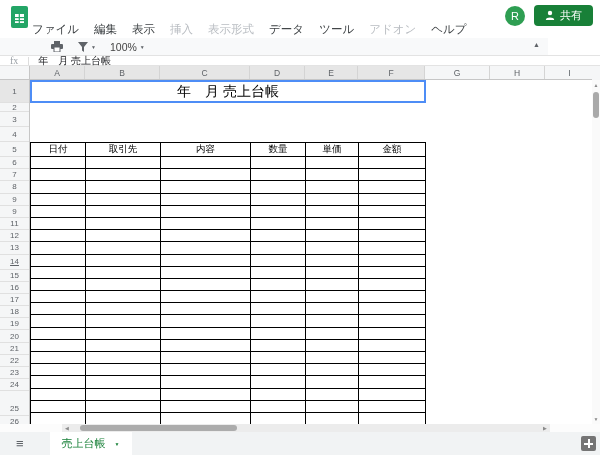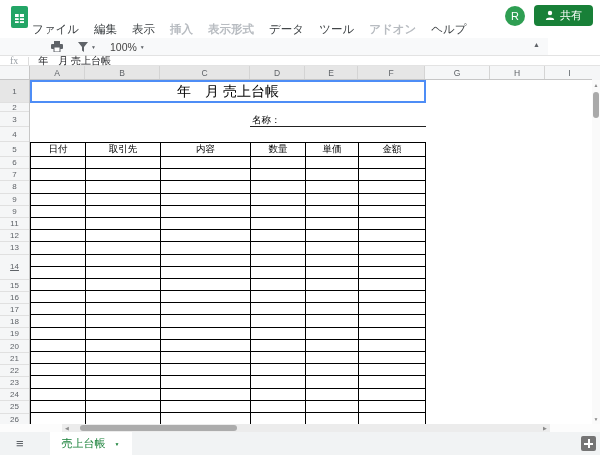--- a/index.html
+++ b/index.html
@@ -9,21 +9,21 @@
 
   
   .topbar { position:absolute; left:0; top:0; width:600px; height:38px; background:#fff; }
   .logo { position:absolute; left:11px; top:6px; }
   .title-row { position:absolute; left:33px; top:5px; display:flex; align-items:center; gap:8px; }
   .doc-title { font-size:13px; color:#202124; }
   .star { font-size:12px; color:#5f6368; }
   .drive-ic { font-size:9px; color:#5f6368; }
   .menubar { position:absolute; left:32px; top:22px; display:flex; gap:15px; }
   .menu-item { font-size:11.5px; color:#3c4043; cursor:pointer; }
-  .menu-item.disabled { color:#b8bcc1;font-weight:bold; }
+  .menu-item.disabled { color:#b8bcc1; }
   .top-right { position:absolute; right:7px; top:5px; display:flex; align-items:center; gap:9px; }
   .avatar { width:20px; height:20px; border-radius:50%; background:#2e9e52; color:#fff;
             font-size:11px; display:flex; align-items:center; justify-content:center; }
   .share-btn { display:flex; align-items:center; gap:5px; background:#188038; color:#fff;
                border:none; border-radius:4px; height:21px; padding:0 11px; font-size:11px;
                font-family:Liberation Serif, serif; cursor:pointer; }
 
   
   .toolbar { position:absolute; left:0; top:38px; width:548px; height:17px; background:#f8f9fa;
              display:flex; align-items:center; }
@@ -191,42 +191,39 @@
         <div class="row-h" style="height: 15px;">4</div>
         <div class="row-h" style="height: 15px;">5</div>
         <div class="row-h" style="height: 12.2px;">6</div>
         <div class="row-h" style="height: 12.2px;">7</div>
         <div class="row-h" style="height: 12.2px;">8</div>
         <div class="row-h" style="height: 12.2px;">9</div>
         <div class="row-h" style="height: 12.2px;">9</div>
         <div class="row-h" style="height: 12.2px;">11</div>
         <div class="row-h" style="height: 12.2px;">12</div>
         <div class="row-h" style="height: 12.2px;">13</div>
-        <div class="row-h" style="height: 25px; text-decoration: underline;">14</div>
+        <div class="row-h" style="height: 15px; text-decoration: underline;">14</div>
         <div class="row-h" style="height: 12.2px;">15</div>
         <div class="row-h" style="height: 12.2px;">16</div>
         <div class="row-h" style="height: 12.2px;">17</div>
         <div class="row-h" style="height: 12.2px;">18</div>
         <div class="row-h" style="height: 12.2px;">19</div>
         <div class="row-h" style="height: 12.2px;">20</div>
         <div class="row-h" style="height: 12.2px;">21</div>
         <div class="row-h" style="height: 12.2px;">22</div>
         <div class="row-h" style="height: 12.2px;">23</div>
         <div class="row-h" style="height: 12.2px;">24</div>
-        <div class="row-h" style="height: 12.2px;">25</div>
+        <div class="row-h" style="height: 12.2px; margin-top: 12px;">25</div>
         <div class="row-h" style="height: 12.2px;">26</div>
         <div class="row-h" style="height: 12.2px;">27</div>
       </div>
 
     <div class="canvas">
       <div class="title-cell">
         <span>年　月 売上台帳</span>
-      </div>
-      <div class="name-row">
-        <span class="name-label">名称：</span>
       </div>
       <table class="ledger">
         <thead>
             <tr>
               <td style="width: 55px;">日付</td>
               <td style="width: 75px;">取引先</td>
               <td style="width: 90px;">内容</td>
               <td style="width: 55px;">数量</td>
               <td style="width: 53px;">単価</td>
               <td style="width: 67px;">金額</td>

